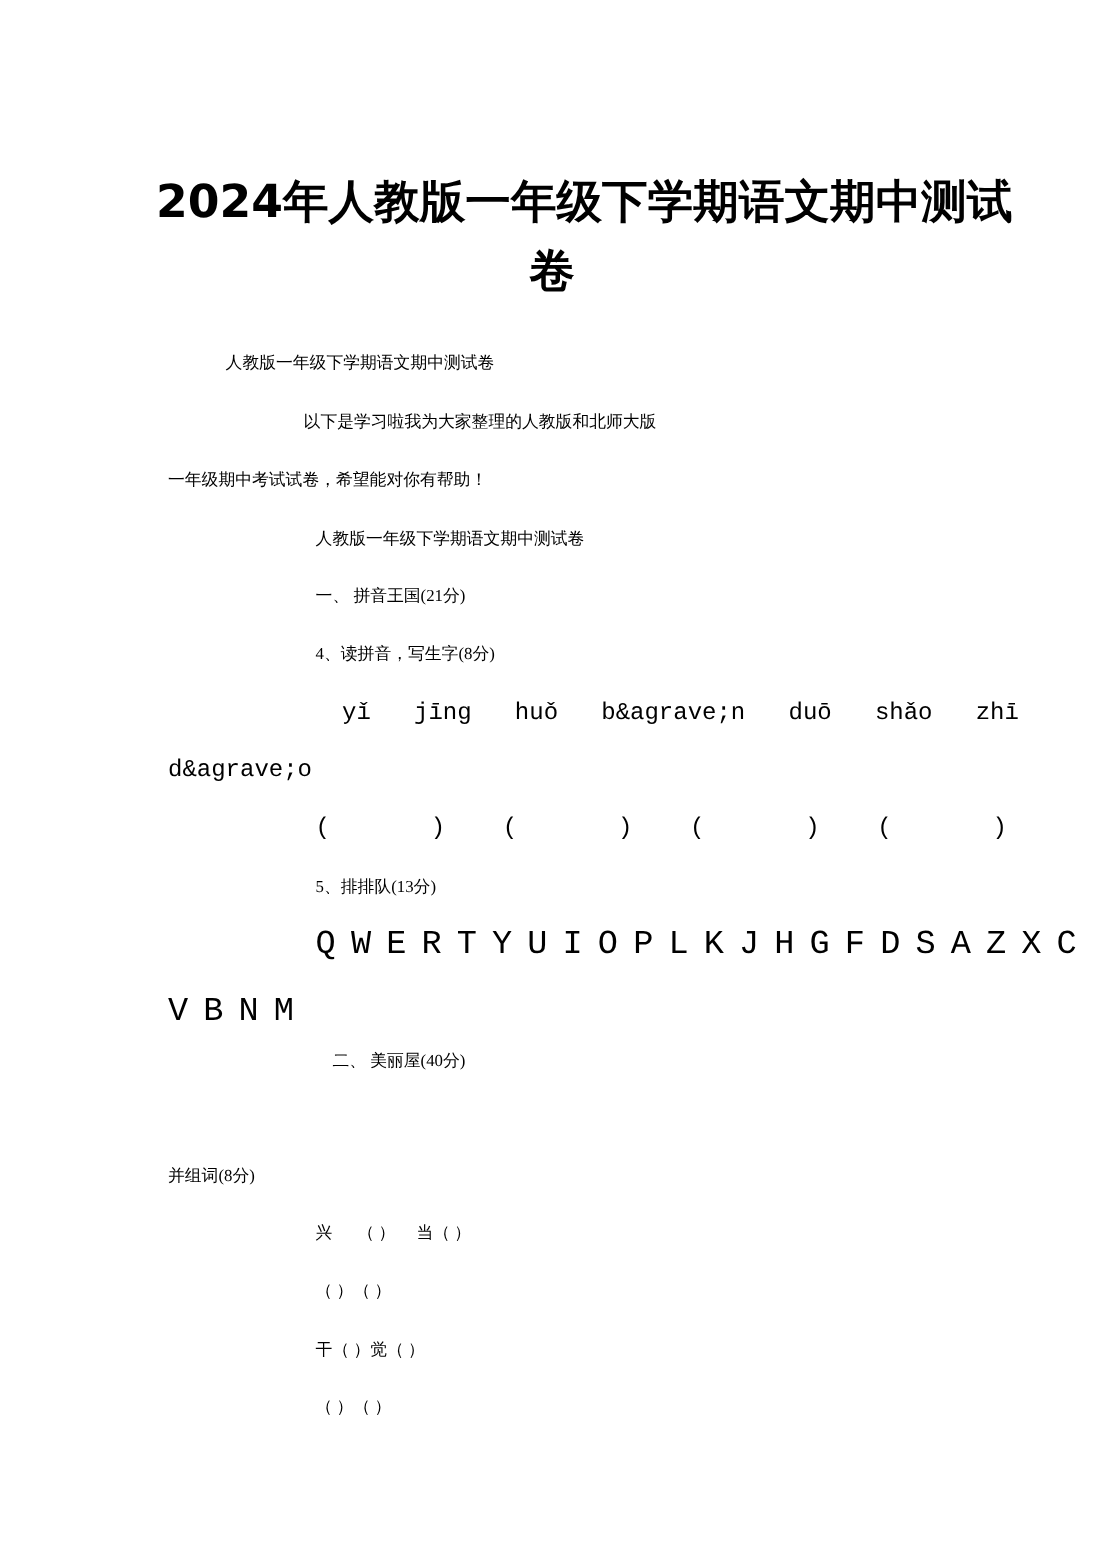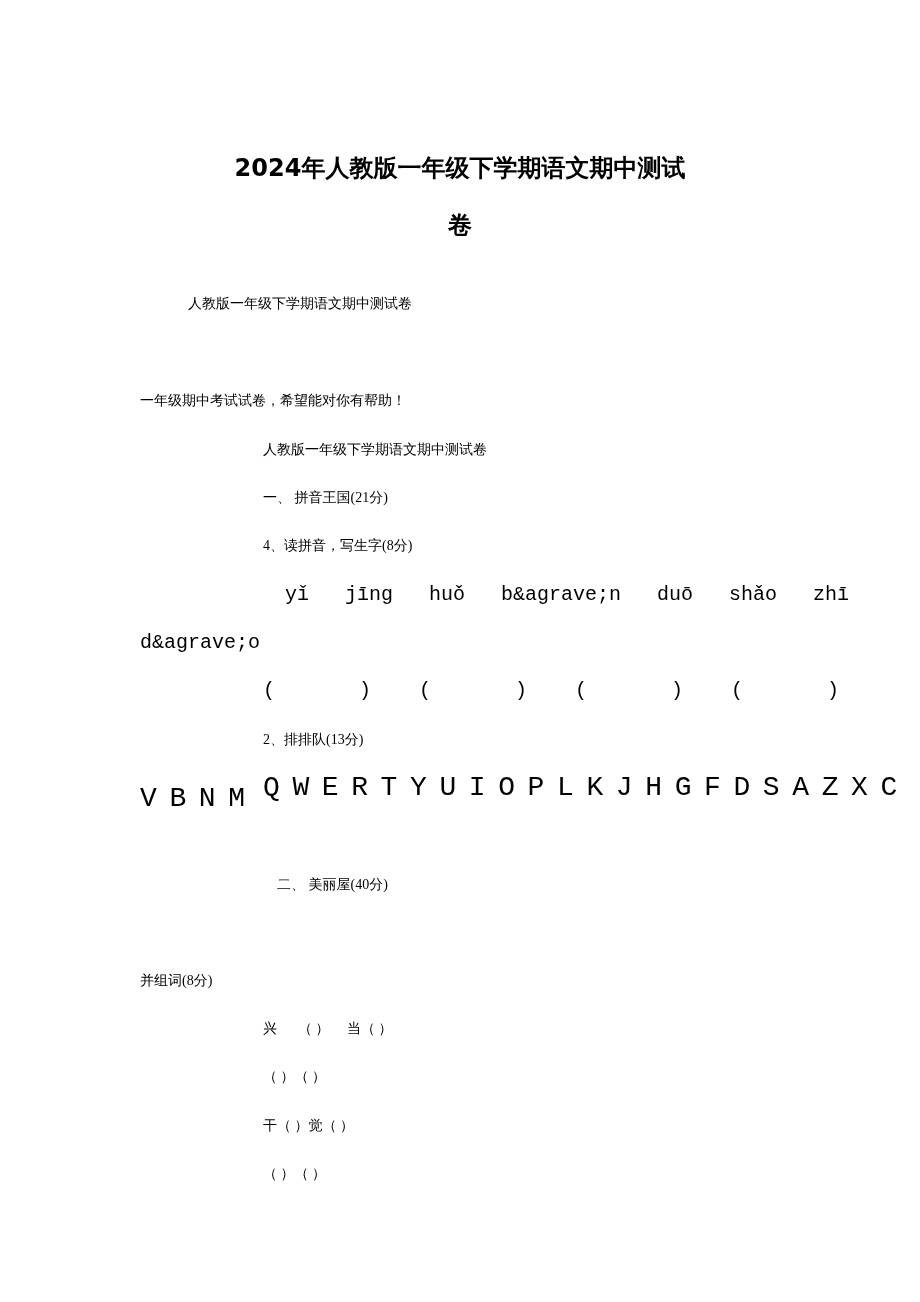--- a/index.html
+++ b/index.html
@@ -22,21 +22,21 @@
       height: 1302px;
       background: #ffffff;
     }
     .title {
       position: absolute;
       left: 130px;
       width: 660px;
       text-align: center;
       font-family: "DejaVu Sans", "Liberation Sans", sans-serif;
       font-weight: bold;
-      font-size: 24px;
+      font-size: 38px;
       line-height: 36px;
       letter-spacing: 0px;
       white-space: nowrap;
     }
     .line {
       position: absolute;
       font-size: 14px;
       line-height: 28px;
       white-space: nowrap;
       font-family: "Liberation Serif", "DejaVu Serif", serif;
@@ -54,37 +54,38 @@
 </head>
 <body>
 
 <div class="page">
 
   <div class="title" style="top:150px;">2024年人教版一年级下学期语文期中测试</div>
   <div class="title" style="top:207px;">卷</div>
 
   <div class="line" style="left:188px; top:290px;">人教版一年级下学期语文期中测试卷</div>
 
+  <div class="line" style="left:253px; top:339px;">以下是学习啦我为大家整理的人教版和北师大版</div>
   <div class="line" style="left:140px; top:387px;">一年级期中考试试卷，希望能对你有帮助！</div>
 
   <div class="line" style="left:263px; top:436px;">人教版一年级下学期语文期中测试卷</div>
 
   <div class="line" style="left:263px; top:484px;">一、  拼音王国(21分)</div>
 
   <div class="line" style="left:263px; top:532px;">4、读拼音，写生字(8分)</div>
 
   <div class="line mono" style="left:285px; top:581px; white-space:pre;">yǐ   jīng   huǒ   b&amp;agrave;n   duō   shǎo   zhī</div>
   <div class="line mono" style="left:140px; top:629px; white-space:pre;">d&amp;agrave;o</div>
 
   <div class="line mono" style="left:263px; top:677px; white-space:pre;">(       )    (       )    (       )    (       )</div>
 
-  <div class="line" style="left:263px; top:726px;">2、排排队(13分)</div>
+  <div class="line" style="left:263px; top:726px;">5、排排队(13分)</div>
 
   <div class="line spaced-letters" style="left:263px; top:774px;">QWERTYUIOPLKJHGFDSAZXC</div>
-  <div class="line spaced-letters" style="left:140px; top:785px;text-align:right;">VBNM</div>
+  <div class="line spaced-letters" style="left:140px; top:830px;text-align:right;">VBNM</div>
 
   <div class="line" style="left:277px; top:871px;">二、  美丽屋(40分)</div>
 
   <div class="line" style="left:140px; top:967px;">并组词(8分)</div>
 
   <div class="line" style="left:263px; top:1015px; white-space:pre;">兴      （ ）     当（ ）</div>
   <div class="line" style="left:263px; top:1063px; white-space:pre;">（ ）（ ）</div>
   <div class="line" style="left:263px; top:1112px; white-space:pre;">干（ ）觉（ ）</div>
   <div class="line" style="left:263px; top:1160px; white-space:pre;">（ ）（ ）</div>
 

